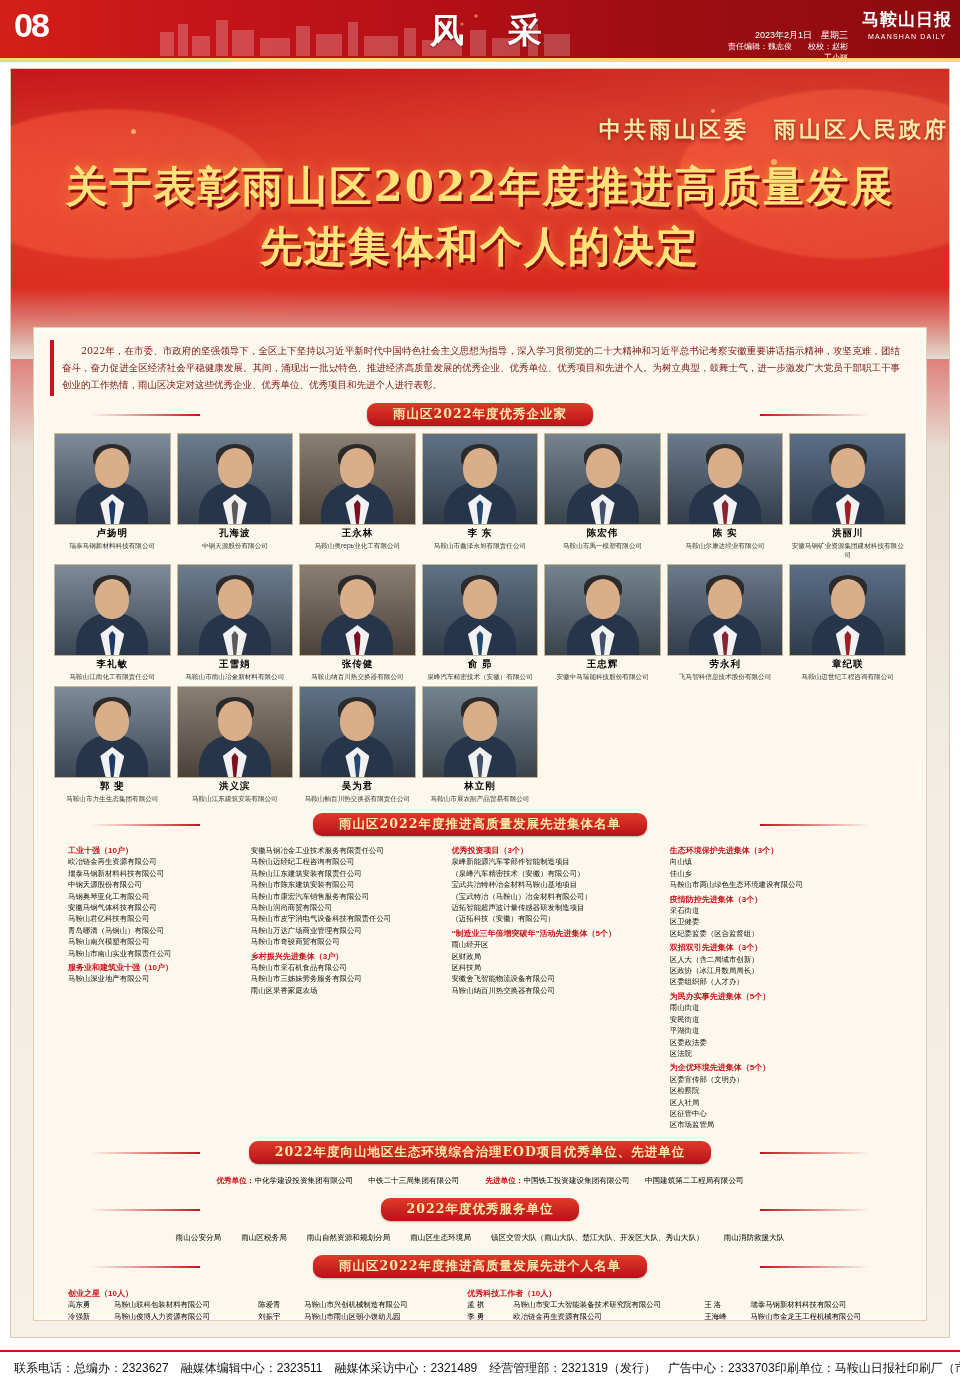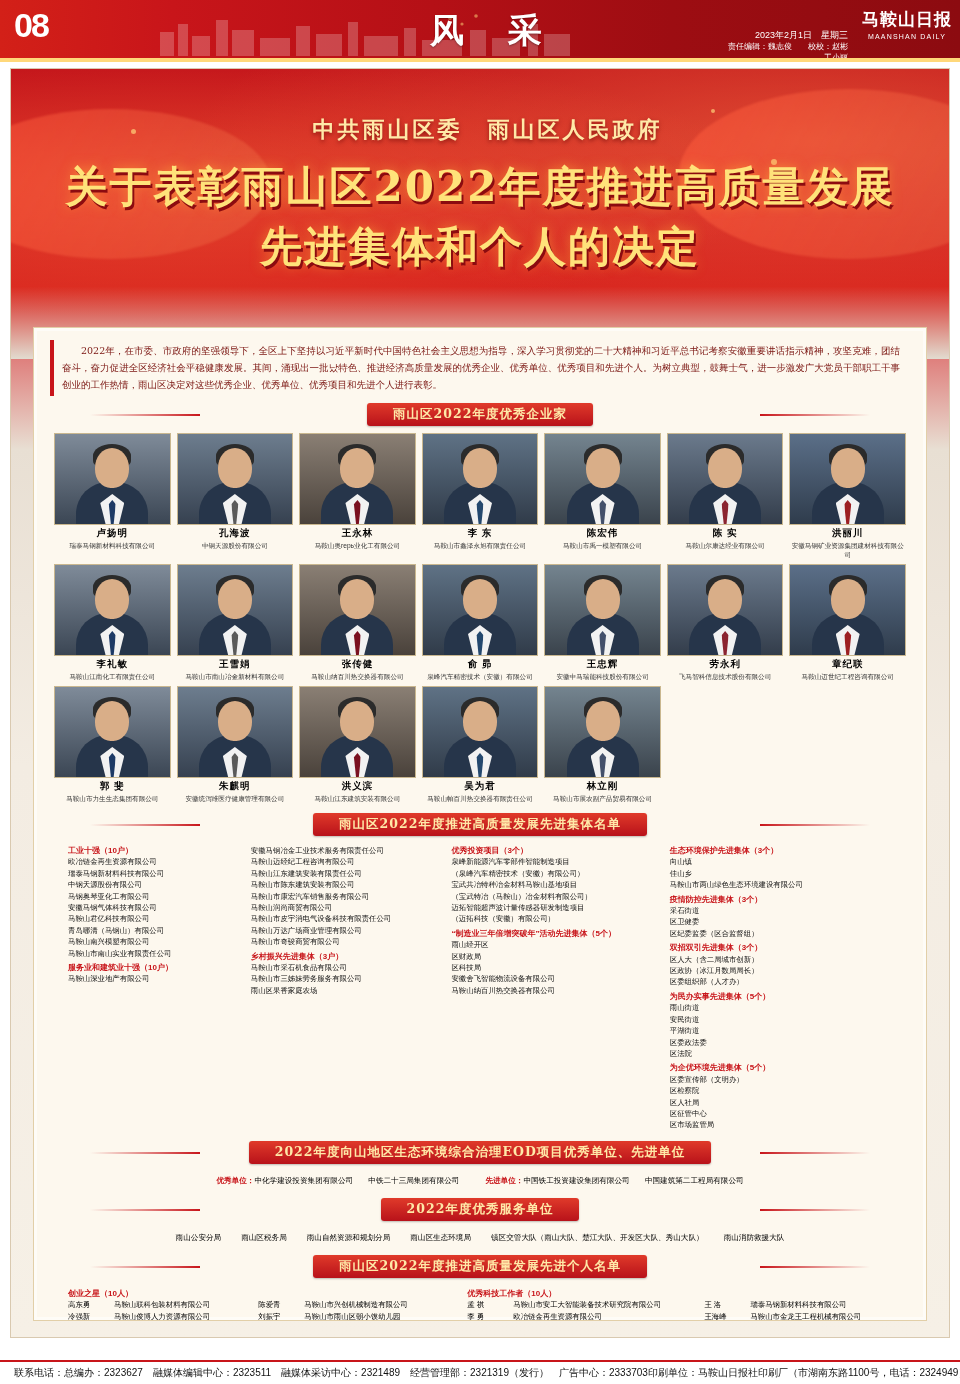--- a/index.html
+++ b/index.html
@@ -67,21 +67,21 @@
       radial-gradient(ellipse at 85% 25%, rgba(255,150,80,.40) 0%, rgba(200,20,25,0) 55%),
       linear-gradient(180deg,#c2121a 0%,#cf1a20 45%,#d8251f 75%,#e2dcd0 100%);
   }
   .ribbon {
     position:absolute; border-radius:50%;
     background: linear-gradient(120deg, rgba(255,90,60,.55), rgba(255,200,120,.15));
     filter: blur(1px);
   }
   .gold-dots{position:absolute;border-radius:50%;background:#ffd27a;opacity:.7;}
   .head-org {
-    position:absolute; top:46px; left:0; right:0; text-align:center;
+    position:absolute; top:46px; left:0; right:0; text-align:right;
     color:#ffe9a8; font-size:22px; font-weight:bold; letter-spacing:3px;
     font-family:"DejaVu Serif", serif;
     text-shadow: 0 2px 4px rgba(90,0,0,.6);
     padding-left: 15px;
   }
   .head-title {
     position:absolute; top:88px; left:0; right:0; text-align:center;
     font-family:"DejaVu Serif", serif;
     font-size:42px; font-weight:bold; line-height:60px;
     color:#ffe27a;
@@ -115,21 +115,21 @@
     text-align:center;
     position:relative;
     height:22px;
   }
   .sec-title span {
     display:inline-block;
     background: linear-gradient(180deg,#e03a2a,#b8121a);
     color:#ffe9a8;
     font-size:12.5px; font-weight:bold; letter-spacing:1px;
     padding:3px 26px;
-    border-radius:3px;
+    border-radius:9px;
     font-family:"DejaVu Serif", serif;
     box-shadow:0 1px 2px rgba(0,0,0,.25);
   }
   .sec-title::before, .sec-title::after{
     content:"";position:absolute;top:11px;width:110px;height:2px;background:linear-gradient(90deg,rgba(200,21,26,0),#c8151a);
   }
   .sec-title::before{left:40px;}
   .sec-title::after{right:40px;background:linear-gradient(270deg,rgba(200,21,26,0),#c8151a);}
   
   .grid {
@@ -193,23 +193,23 @@
   .persons-list {
     display:grid; grid-template-columns: 1.0fr 1.15fr 1.0fr;
     gap:0 12px; padding: 3px 18px 0 18px;
     font-size:7.4px; line-height:11.6px;
   }
   .pl-row { display:flex; gap:6px; }
   .pl-row .nm { width:40px; flex:none; }
   .pl-row .og { flex:1; }
   
   .footer {
-    position:absolute; left:0; right:0; bottom:0; height:24px;
+    position:absolute; left:0; right:0; bottom:0; height:34px;
     border-top:2px solid #c8151a;
-    font-size:10px; color:#111;
+    font-size:12px; color:#111;
     display:flex; align-items:center; justify-content:space-between;
     padding:0 14px;
   }
   .footer .seg { white-space:nowrap; }
 </style>
 </head>
 <body>
 
 <div class="masthead">
   <div class="page-no">08</div>
@@ -452,32 +452,20 @@
             <div class="hair"></div>
             <div class="head"></div>
             <div class="shirt"></div>
             <div class="tie" style="background:#1d3a66"></div>
           </div>
           <div class="p-name">郭 斐</div>
           <div class="p-org">马鞍山市力生生态集团有限公司</div>
         </div>
         <div class="person">
           <div class="photo">
-            <div class="bg" style="background:linear-gradient(180deg,#6d7d8e,#364150)"></div>
-            <div class="body"></div>
-            <div class="hair"></div>
-            <div class="head"></div>
-            <div class="shirt"></div>
-            <div class="tie" style="background:#5a5a5a"></div>
-          </div>
-          <div class="p-name">朱麒明</div>
-          <div class="p-org">安徽统泻维医疗健康管理有限公司</div>
-        </div>
-        <div class="person">
-          <div class="photo">
             <div class="bg" style="background:linear-gradient(180deg,#8a7f74,#4a423b)"></div>
             <div class="body"></div>
             <div class="hair"></div>
             <div class="head"></div>
             <div class="shirt"></div>
             <div class="tie" style="background:#7a1020"></div>
           </div>
           <div class="p-name">洪义滨</div>
           <div class="p-org">马鞍山江东建筑安装有限公司</div>
         </div>

